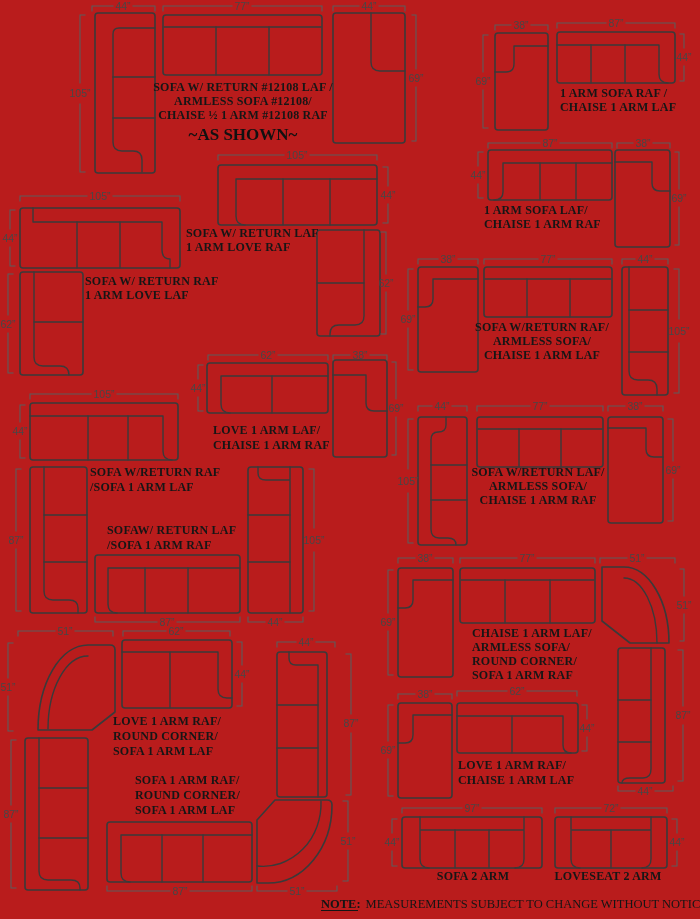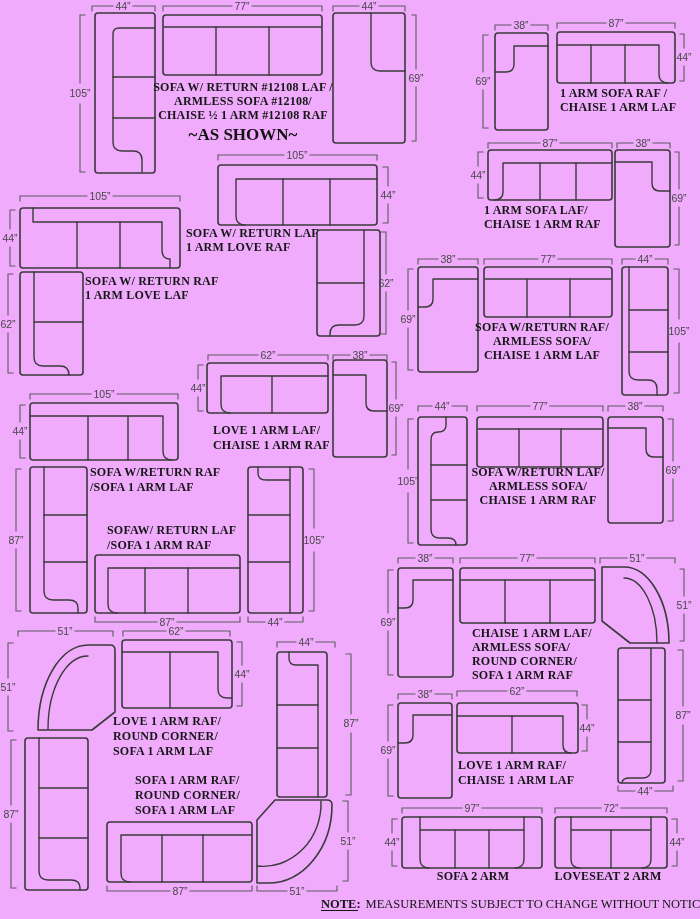--- a/index.html
+++ b/index.html
@@ -1,16 +1,16 @@
 <!DOCTYPE html>
 <html><head>
 <meta charset="utf-8">
 <style>
   html,body{margin:0;padding:0;background:#e8e8e8;}
-  .page{width:700px;height:919px;background:#f0abfc;position:relative;margin:0 auto;overflow:hidden;}
+  .page{width:700px;height:919px;background:#b91c1c;position:relative;margin:0 auto;overflow:hidden;}
   svg{display:block;}
   .pc{fill:none;stroke:#3a3a3a;stroke-width:1.6;stroke-linejoin:round;stroke-linecap:round;}
   .pi{fill:none;stroke:#3a3a3a;stroke-width:1.4;stroke-linejoin:round;stroke-linecap:round;}
   .dim{fill:none;stroke:#5c5c5c;stroke-width:1.1;stroke-linecap:square;}
   .dl{font-family:"Liberation Sans","DejaVu Sans",sans-serif;font-size:10.5px;fill:#474747;text-anchor:middle;}
   .cfg{font-family:"Liberation Serif","DejaVu Serif",serif;font-size:12px;font-weight:700;fill:#161616;letter-spacing:.2px;}
   .cfgc{text-anchor:middle;}
   .shown{font-family:"Liberation Serif","DejaVu Serif",serif;font-size:17px;font-weight:700;fill:#111;text-anchor:middle;}
   .note{font-family:"Liberation Serif","DejaVu Serif",serif;font-size:12.5px;fill:#151515;}
 </style>

